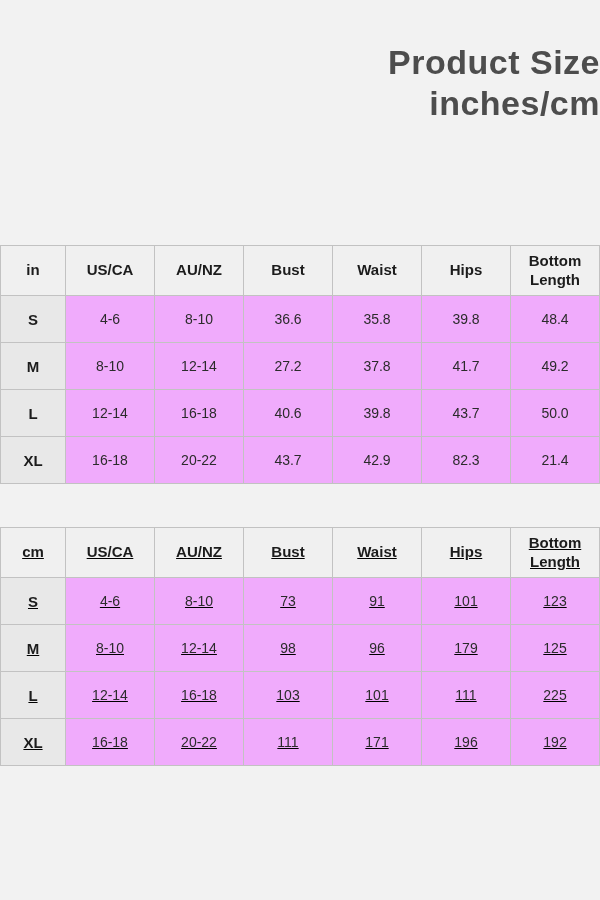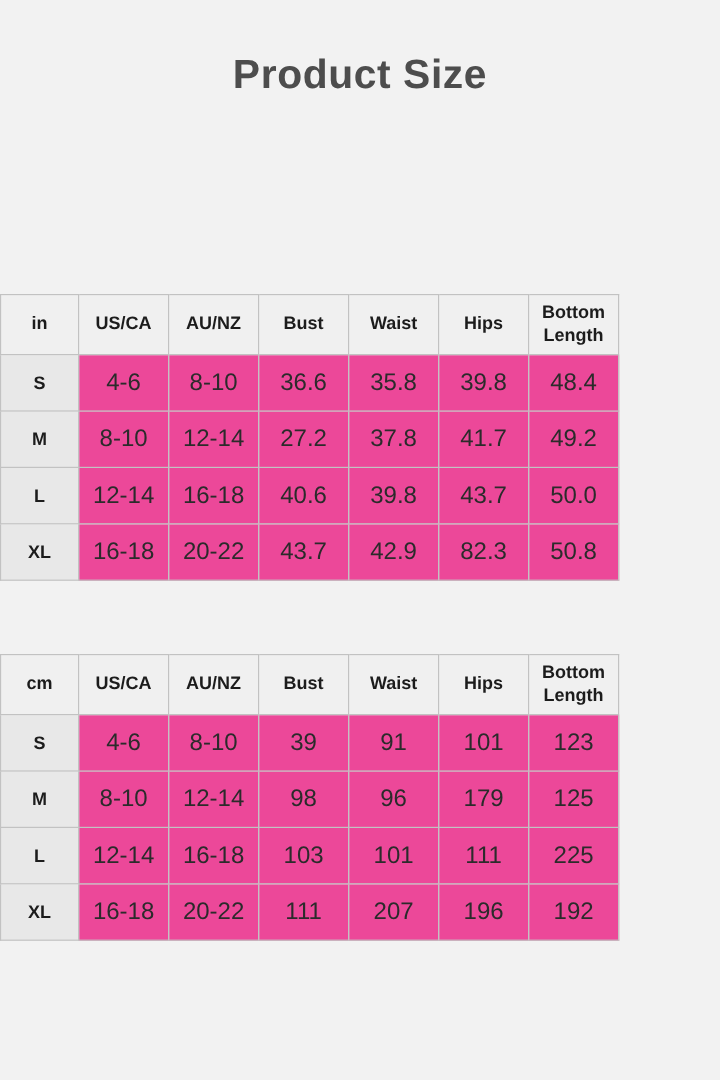--- a/index.html
+++ b/index.html
@@ -5,74 +5,75 @@
   * { margin: 0; padding: 0; box-sizing: border-box; }
   html, body {
     width: 600px; height: 900px;
     font-family: "Liberation Sans", "DejaVu Sans", sans-serif;
   }
   body { background: #f2f2f2; position: relative; overflow: hidden; }
 
   .title-block {
     position: absolute;
     top: 42px; left: 0; width: 600px;
-    text-align: center;
+    text-align: right;
     color: #4d4d4d;
     font-size: 34px;
     font-weight: 600;
     line-height: 41px;
     letter-spacing: 0.5px;
   }
   .title-line { display: block; }
 
   .size-table {
     position: absolute;
     left: 0;
-    width: 516px;
+    width: 600px;
     border-collapse: collapse;
     table-layout: fixed;
     background: #ffffff;
   }
   .size-table.t-in { top: 245px; }
-  .size-table.t-cm { top: 545px; }
+  .size-table.t-cm { top: 527px; text-decoration: underline; }
 
   .size-table th, .size-table td {
     border: 1px solid #c2c2c2;
     text-align: center;
     vertical-align: middle;
     color: #2b2b2b;
   }
   .size-table th {
     background: #f0f0f0;
     height: 50px;
     font-size: 15px;
     font-weight: 700;
     line-height: 1.25;
     color: #1c1c1c;
     padding: 2px 6px;
   }
   .size-table td {
-    background: #ec4899;
+    background: #f0abfc;
     height: 47px;
-    font-size: 20px;
+    font-size: 14px;
     font-weight: 400;
   }
   .size-table td.size-col {
     background: #e8e8e8;
     font-weight: 700;
     font-size: 15px;
     color: #1c1c1c;
   }
   .size-table col.c-first { width: 65px; }
 </style>
 </head>
 <body>
 
 <div class="title-block">
   <span class="title-line">Product Size</span>
+  <span class="title-line">inches/cm</span>
 </div>
 
 <table class="size-table t-in">
     <colgroup>
       <col class="c-first">
       <col>
       <col>
       <col>
       <col>
       <col>
@@ -117,21 +118,21 @@
         <td>43.7</td>
         <td>50.0</td>
       </tr>
       <tr>
         <td class="size-col">XL</td>
         <td>16-18</td>
         <td>20-22</td>
         <td>43.7</td>
         <td>42.9</td>
         <td>82.3</td>
-        <td>50.8</td>
+        <td>21.4</td>
       </tr>
     </tbody>
   </table>
 <table class="size-table t-cm">
     <colgroup>
       <col class="c-first">
       <col>
       <col>
       <col>
       <col>
@@ -147,21 +148,21 @@
         <th>Waist</th>
         <th>Hips</th>
         <th>Bottom Length</th>
       </tr>
     </thead>
     <tbody>
       <tr>
         <td class="size-col">S</td>
         <td>4-6</td>
         <td>8-10</td>
-        <td>39</td>
+        <td>73</td>
         <td>91</td>
         <td>101</td>
         <td>123</td>
       </tr>
       <tr>
         <td class="size-col">M</td>
         <td>8-10</td>
         <td>12-14</td>
         <td>98</td>
         <td>96</td>
@@ -175,18 +176,18 @@
         <td>103</td>
         <td>101</td>
         <td>111</td>
         <td>225</td>
       </tr>
       <tr>
         <td class="size-col">XL</td>
         <td>16-18</td>
         <td>20-22</td>
         <td>111</td>
-        <td>207</td>
+        <td>171</td>
         <td>196</td>
         <td>192</td>
       </tr>
     </tbody>
   </table>
 
 </body></html>

